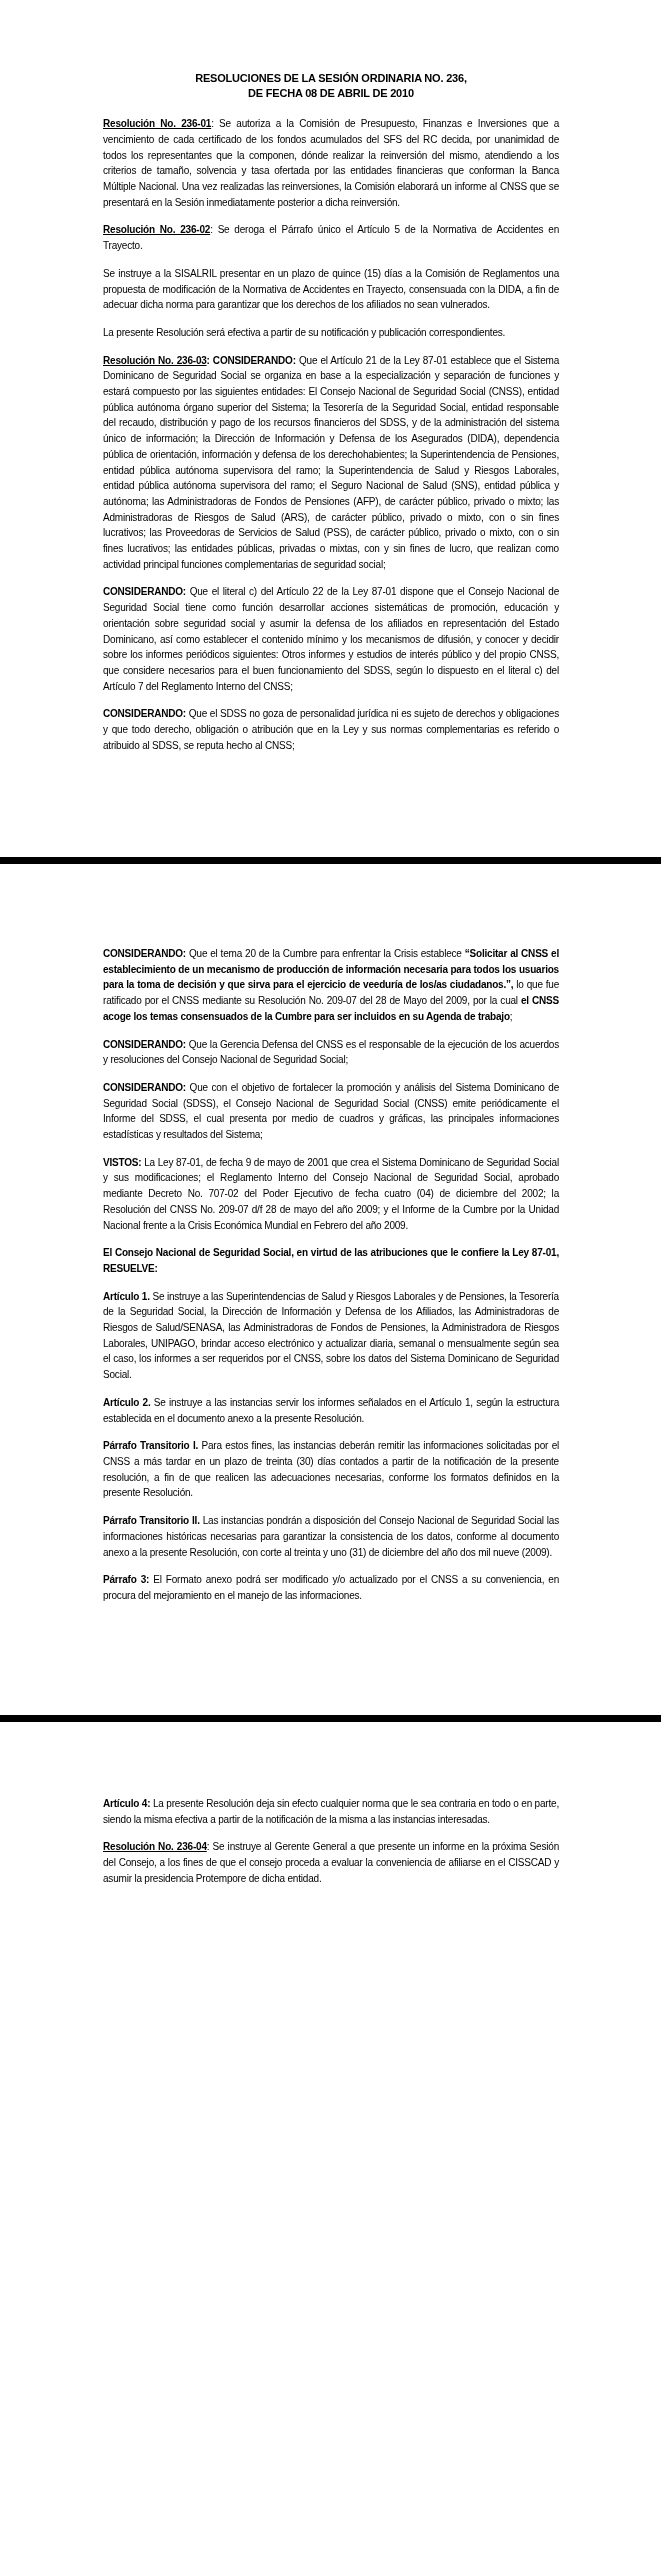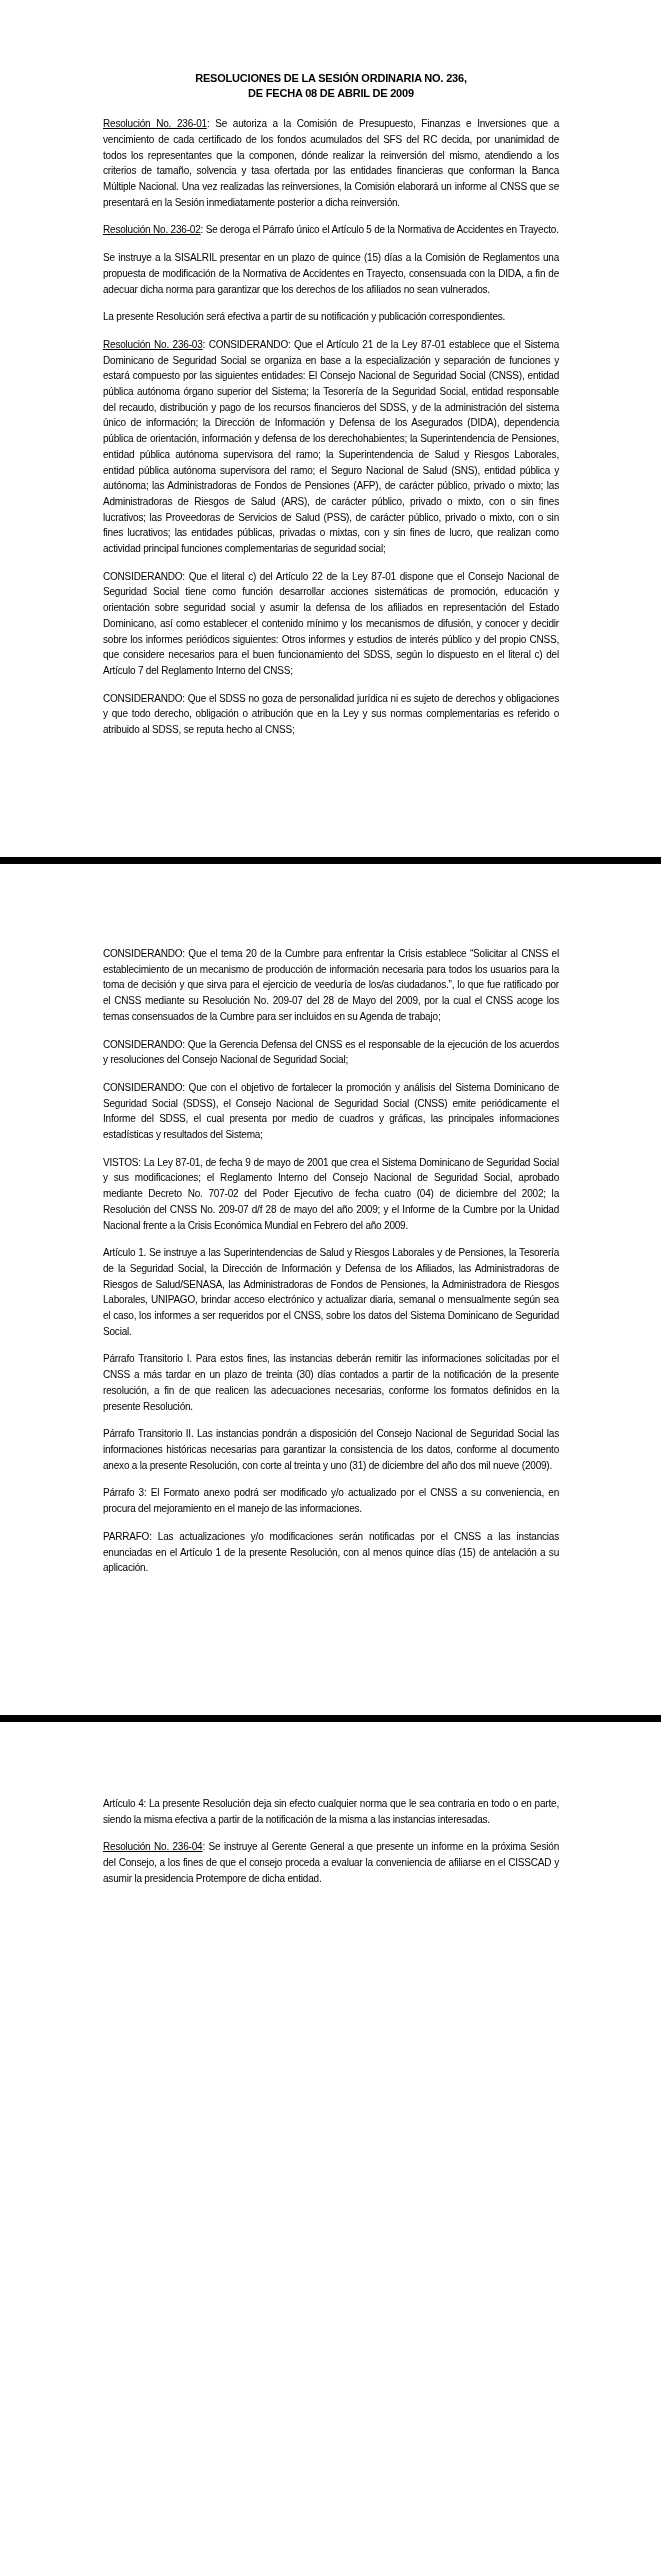--- a/index.html
+++ b/index.html
@@ -26,64 +26,65 @@
   }
   .title {
     text-align: center;
     font-weight: bold;
     font-size: 11px;
     line-height: 14.6px;
     margin-bottom: 16px;
   }
   .para { margin: 0 0 12px 0; }
   .para:last-child { margin-bottom: 0; }
-  .b { font-weight: normal; margin-top: 42px; }
+  .b { font-weight: bold; margin-top: 42px; }
   .u { text-decoration: underline; }
   .sep {
     position: absolute;
     left: 0;
     width: 661px;
     height: 6.5px;
     background: #000000;
   }
 </style>
 </head>
 <body>
 
 <div class="doc">
 
   <section class="page" style="top:71px">
     <div class="title">
       <div>RESOLUCIONES DE LA SESIÓN ORDINARIA NO. 236,</div>
-      <div>DE FECHA 08 DE ABRIL DE 2009</div>
+      <div>DE FECHA 08 DE ABRIL DE 2010</div>
     </div>
     <div>
         <div class="para"><span class="b u">Resolución No. 236-01</span><span>: Se autoriza a la Comisión de Presupuesto, Finanzas e Inversiones que a vencimiento de cada certificado de los fondos acumulados del SFS del RC decida, por unanimidad de todos los representantes que la componen, dónde realizar la reinversión del mismo, atendiendo a los criterios de tamaño, solvencia y tasa ofertada por las entidades financieras que conforman la Banca Múltiple Nacional. Una vez realizadas las reinversiones, la Comisión elaborará un informe al CNSS que se presentará en la Sesión inmediatamente posterior a dicha reinversión.</span></div>
         <div class="para"><span class="b u">Resolución No. 236-02</span><span>: Se deroga el Párrafo único el Artículo 5 de la Normativa de Accidentes en Trayecto.</span></div>
         <div class="para"><span>Se instruye a la SISALRIL presentar en un plazo de quince (15) días a la Comisión de Reglamentos una propuesta de modificación de la Normativa de Accidentes en Trayecto, consensuada con la DIDA, a fin de adecuar dicha norma para garantizar que los derechos de los afiliados no sean vulnerados.</span></div>
         <div class="para"><span>La presente Resolución será efectiva a partir de su notificación y publicación correspondientes.</span></div>
         <div class="para"><span class="b u">Resolución No. 236-03</span><span class="b">: CONSIDERANDO:</span><span> Que el Artículo 21 de la Ley 87-01 establece que el Sistema Dominicano de Seguridad Social se organiza en base a la especialización y separación de funciones y estará compuesto por las siguientes entidades: El Consejo Nacional de Seguridad Social (CNSS), entidad pública autónoma órgano superior del Sistema; la Tesorería de la Seguridad Social, entidad responsable del recaudo, distribución y pago de los recursos financieros del SDSS, y de la administración del sistema único de información; la Dirección de Información y Defensa de los Asegurados (DIDA), dependencia pública de orientación, información y defensa de los derechohabientes; la Superintendencia de Pensiones, entidad pública autónoma supervisora del ramo; la Superintendencia de Salud y Riesgos Laborales, entidad pública autónoma supervisora del ramo; el Seguro Nacional de Salud (SNS), entidad pública y autónoma; las Administradoras de Fondos de Pensiones (AFP), de carácter público, privado o mixto; las Administradoras de Riesgos de Salud (ARS), de carácter público, privado o mixto, con o sin fines lucrativos; las Proveedoras de Servicios de Salud (PSS), de carácter público, privado o mixto, con o sin fines lucrativos; las entidades públicas, privadas o mixtas, con y sin fines de lucro, que realizan como actividad principal funciones complementarias de seguridad social;</span></div>
         <div class="para"><span class="b">CONSIDERANDO:</span><span> Que el literal c) del Artículo 22 de la Ley 87-01 dispone que el Consejo Nacional de Seguridad Social tiene como función desarrollar acciones sistemáticas de promoción, educación y orientación sobre seguridad social y asumir la defensa de los afiliados en representación del Estado Dominicano, así como establecer el contenido mínimo y los mecanismos de difusión, y conocer y decidir sobre los informes periódicos siguientes: Otros informes y estudios de interés público y del propio CNSS, que considere necesarios para el buen funcionamiento del SDSS, según lo dispuesto en el literal c) del Artículo 7 del Reglamento Interno del CNSS;</span></div>
         <div class="para"><span class="b">CONSIDERANDO:</span><span> Que el SDSS no goza de personalidad jurídica ni es sujeto de derechos y obligaciones y que todo derecho, obligación o atribución que en la Ley y sus normas complementarias es referido o atribuido al SDSS, se reputa hecho al CNSS;</span></div>
       </div>
   </section>
 
   <div class="sep" style="top:857px"></div>
 
   <section class="page" style="top:946px">
     <div>
         <div class="para"><span class="b">CONSIDERANDO:</span><span> Que el tema 20 de la Cumbre para enfrentar la Crisis establece </span><span class="b">“Solicitar al CNSS el establecimiento de un mecanismo de producción de información necesaria para todos los usuarios para la toma de decisión y que sirva para el ejercicio de veeduría de los/as ciudadanos.”,</span><span> lo que fue ratificado por el CNSS mediante su Resolución No. 209-07 del 28 de Mayo del 2009, por la cual </span><span class="b">el CNSS acoge los temas consensuados de la Cumbre para ser incluidos en su Agenda de trabajo</span><span>;</span></div>
         <div class="para"><span class="b">CONSIDERANDO:</span><span> Que la Gerencia Defensa del CNSS es el responsable de la ejecución de los acuerdos y resoluciones del Consejo Nacional de Seguridad Social;</span></div>
         <div class="para"><span class="b">CONSIDERANDO:</span><span> Que con el objetivo de fortalecer la promoción y análisis del Sistema Dominicano de Seguridad Social (SDSS), el Consejo Nacional de Seguridad Social (CNSS) emite periódicamente el Informe del SDSS, el cual presenta por medio de cuadros y gráficas, las principales informaciones estadísticas y resultados del Sistema;</span></div>
         <div class="para"><span class="b">VISTOS:</span><span> La Ley 87-01, de fecha 9 de mayo de 2001 que crea el Sistema Dominicano de Seguridad Social y sus modificaciones; el Reglamento Interno del Consejo Nacional de Seguridad Social, aprobado mediante Decreto No. 707-02 del Poder Ejecutivo de fecha cuatro (04) de diciembre del 2002; la Resolución del CNSS No. 209-07 d/f 28 de mayo del año 2009; y el Informe de la Cumbre por la Unidad Nacional frente a la Crisis Económica Mundial en Febrero del año 2009.</span></div>
+        <div class="para"><span class="b">El Consejo Nacional de Seguridad Social, en virtud de las atribuciones que le confiere la Ley 87-01, RESUELVE:</span></div>
         <div class="para"><span class="b">Artículo 1.</span><span> Se instruye a las Superintendencias de Salud y Riesgos Laborales y de Pensiones, la Tesorería de la Seguridad Social, la Dirección de Información y Defensa de los Afiliados, las Administradoras de Riesgos de Salud/SENASA, las Administradoras de Fondos de Pensiones, la Administradora de Riesgos Laborales, UNIPAGO, brindar acceso electrónico y actualizar diaria, semanal o mensualmente según sea el caso, los informes a ser requeridos por el CNSS, sobre los datos del Sistema Dominicano de Seguridad Social.</span></div>
+        <div class="para"><span class="b">Artículo 2.</span><span> Se instruye a las instancias servir los informes señalados en el Artículo 1, según la estructura establecida en el documento anexo a la presente Resolución.</span></div>
         <div class="para"><span class="b">Párrafo Transitorio I.</span><span> Para estos fines, las instancias deberán remitir las informaciones solicitadas por el CNSS a más tardar en un plazo de treinta (30) días contados a partir de la notificación de la presente resolución, a fin de que realicen las adecuaciones necesarias, conforme los formatos definidos en la presente Resolución.</span></div>
         <div class="para"><span class="b">Párrafo Transitorio II.</span><span> Las instancias pondrán a disposición del Consejo Nacional de Seguridad Social las informaciones históricas necesarias para garantizar la consistencia de los datos, conforme al documento anexo a la presente Resolución, con corte al treinta y uno (31) de diciembre del año dos mil nueve (2009).</span></div>
         <div class="para"><span class="b">Párrafo 3:</span><span> El Formato anexo podrá ser modificado y/o actualizado por el CNSS a su conveniencia, en procura del mejoramiento en el manejo de las informaciones.</span></div>
-        <div class="para"><span class="b">PARRAFO:</span><span> Las actualizaciones y/o modificaciones serán notificadas por el CNSS a las instancias enunciadas en el Artículo 1 de la presente Resolución, con al menos quince días (15) de antelación a su aplicación.</span></div>
       </div>
   </section>
 
   <div class="sep" style="top:1715px"></div>
 
   <section class="page" style="top:1796px">
     <div>
         <div class="para"><span class="b">Artículo 4:</span><span> La presente Resolución deja sin efecto cualquier norma que le sea contraria en todo o en parte, siendo la misma efectiva a partir de la notificación de la misma a las instancias interesadas.</span></div>
         <div class="para"><span class="b u">Resolución No. 236-04</span><span>: Se instruye al Gerente General a que presente un informe en la próxima Sesión del Consejo, a los fines de que el consejo proceda a evaluar la conveniencia de afiliarse en el CISSCAD y asumir la presidencia Protempore de dicha entidad.</span></div>
       </div>

